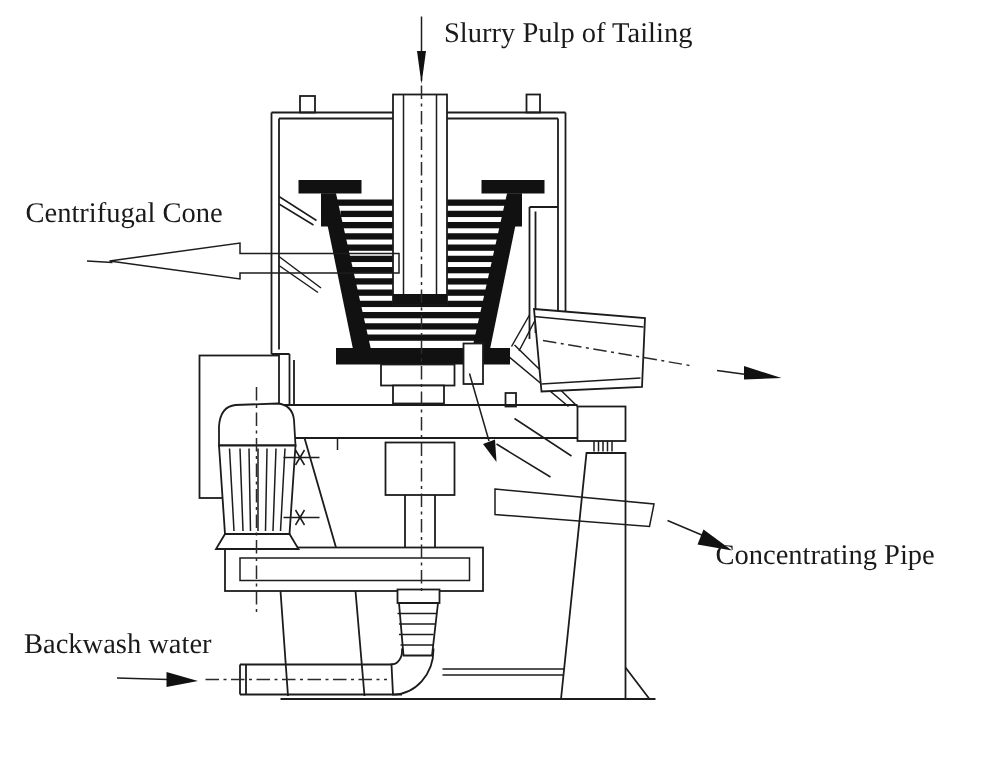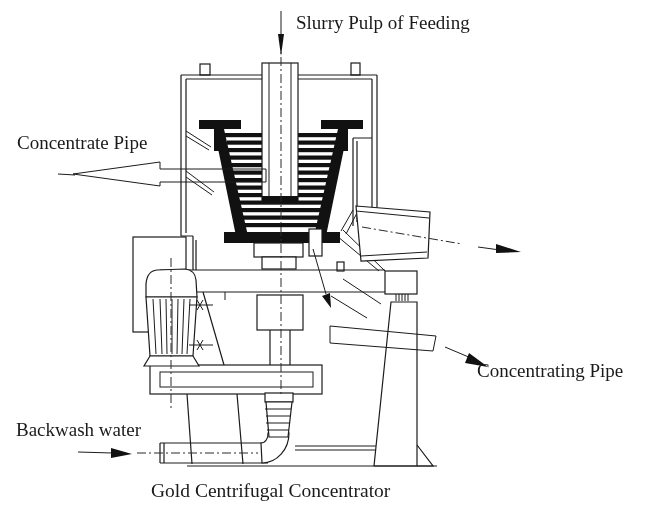--- a/index.html
+++ b/index.html
@@ -173,19 +173,18 @@
         <polygon class="blk" points="469,353 488,367 465,363"></polygon>
       </g>
 
       <g>
         <path class="thin" d="M78,452 L112,453"></path>
         <polygon class="blk" points="111,448 132,454 111,458"></polygon>
       </g>
     </g>
   </svg>
 
-  <div class="lbl" style="left:296px;top:13px;">Slurry Pulp of Feeding</div>
-  <div class="lbl" style="left:17px;top:133px;">Concentrate Pipe</div>
+  <div class="lbl" style="left:296px;top:13px;">Slurry Pulp of Tailing</div>
+  <div class="lbl" style="left:17px;top:133px;">Centrifugal Cone</div>
   <div class="lbl" style="left:477px;top:321px;margin-top:40px;">Concentrating Pipe</div>
   <div class="lbl" style="left:16px;top:420px;text-align:center;">Backwash water</div>
-  <div class="lbl big" style="left:151px;top:481px;">Gold Centrifugal Concentrator</div>
 
 </div>
 
 </body></html>

